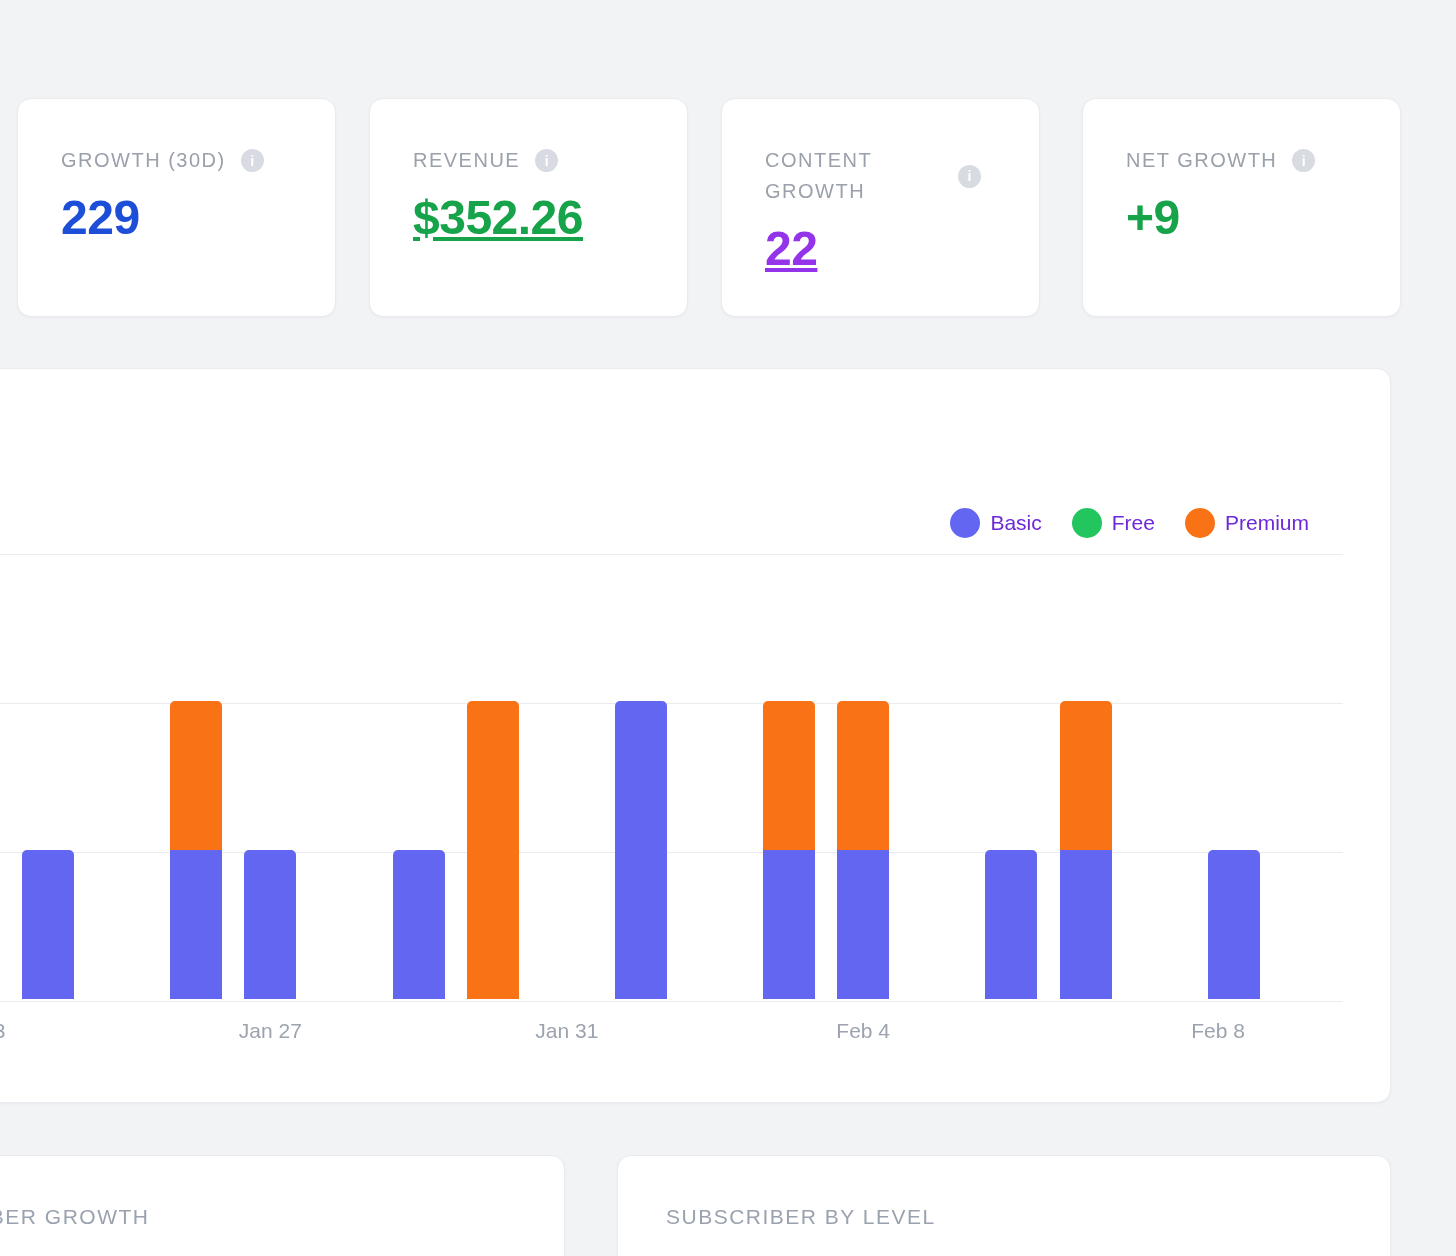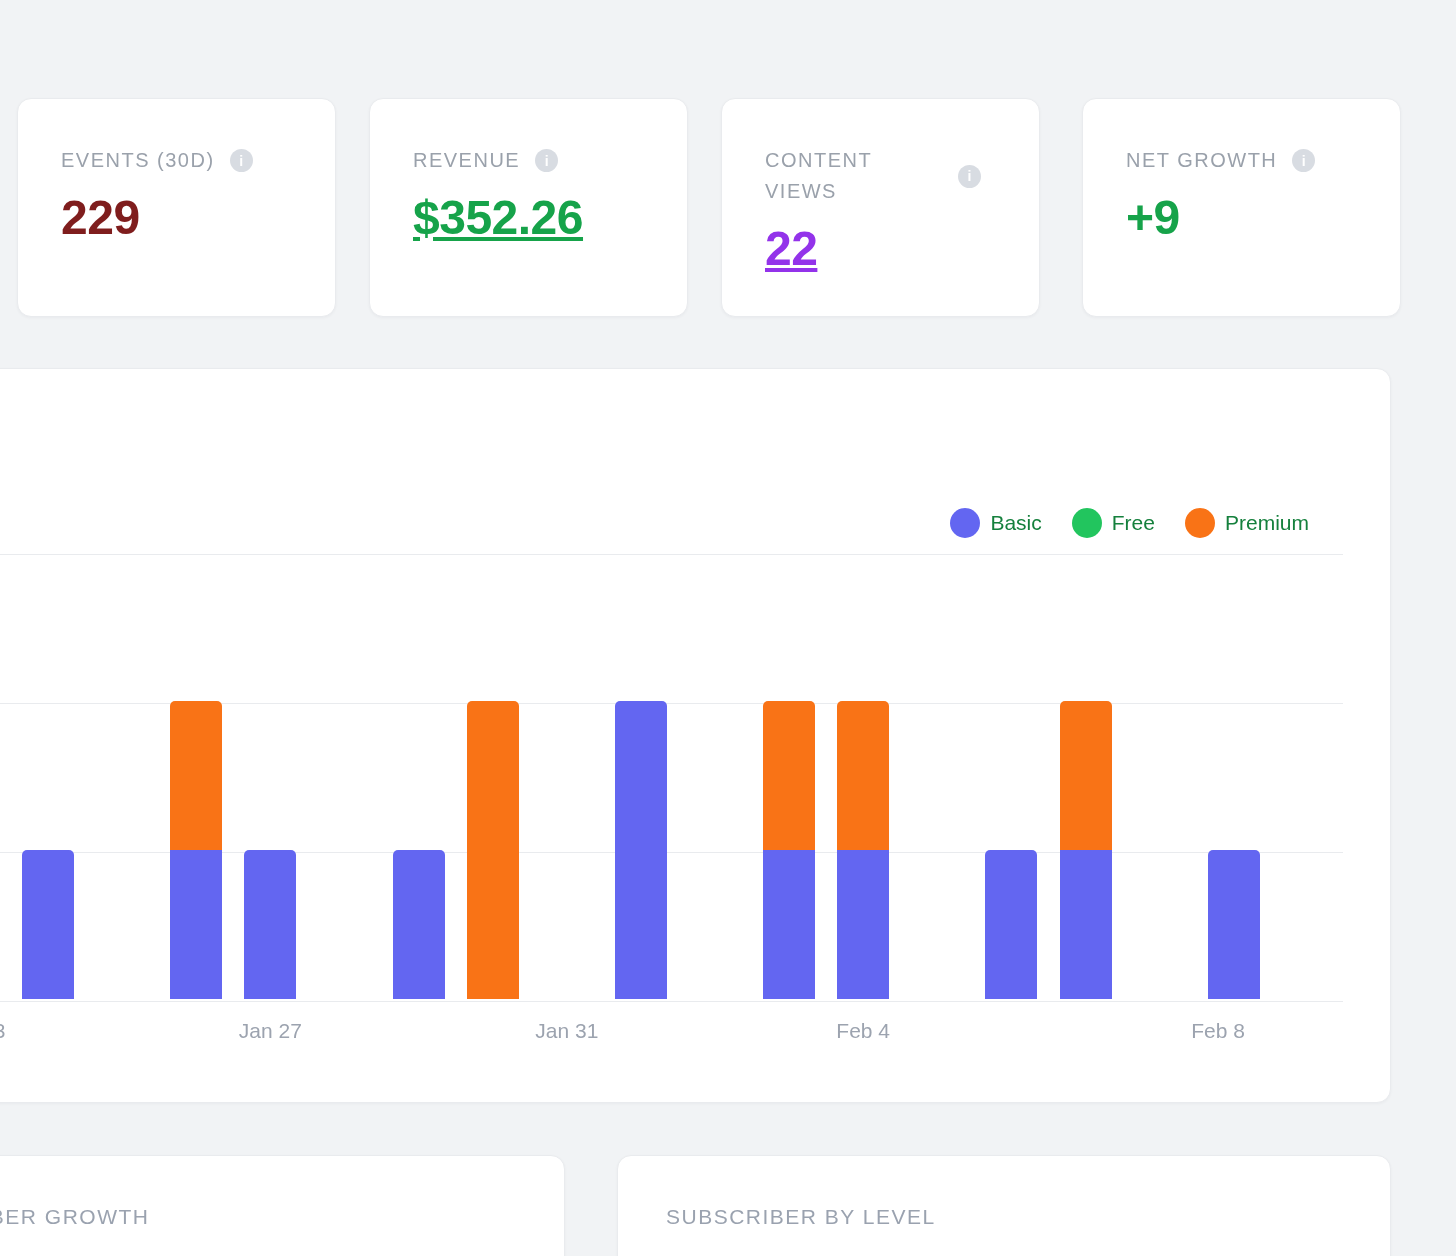--- a/index.html
+++ b/index.html
@@ -58,21 +58,21 @@
     border:1px solid #e9ebee;
     border-radius:14px;
     box-shadow:0 1px 3px rgba(16,24,40,0.04);
   }
   .legend {
     position:absolute; top:139px; right:81px;
     display:flex; align-items:center; gap:30px;
   }
   .legend-item { display:flex; align-items:center; gap:10px; }
   .legend-dot { width:30px; height:30px; border-radius:50%; }
-  .legend-label { font-size:21px; color:#15803d; }
+  .legend-label { font-size:21px; color:#6d28d9; }
 
   .chart-plot { position:absolute; inset:0; }
   .gridline {
     position:absolute; left:0; width:1505px; height:1px;
     background:#e9ebee;
   }
   .gridline.g3 { top:185px; }
   .gridline.g2 { top:334px; }
   .gridline.g1 { top:483px; }
   .gridline.g0 { top:632px; }
@@ -109,37 +109,37 @@
     white-space:nowrap;
   }
 </style>
 </head>
 <body>
 
 <div class="page">
 
   <div class="stat-card c1">
     <div class="stat-head">
-      <span class="stat-label">EVENTS (30D)</span>
-      <span class="info-icon">i</span>
-    </div>
-    <div class="stat-value" style="color: #7f1d1d;">229</div>
+      <span class="stat-label">GROWTH (30D)</span>
+      <span class="info-icon">i</span>
+    </div>
+    <div class="stat-value" style="color: #1d4ed8;">229</div>
   </div>
 
   <div class="stat-card c2">
     <div class="stat-head">
       <span class="stat-label">REVENUE</span>
       <span class="info-icon">i</span>
     </div>
     <div class="stat-value" style="color: rgb(22, 163, 74); text-decoration: underline;">$352.26</div>
   </div>
 
   <div class="stat-card c3">
     <div class="stat-head">
-      <span class="stat-label">CONTENT VIEWS</span>
+      <span class="stat-label">CONTENT GROWTH</span>
       <span class="info-icon">i</span>
     </div>
     <div class="stat-value" style="color: rgb(147, 51, 234); text-decoration: underline;">22</div>
   </div>
 
   <div class="stat-card c4">
     <div class="stat-head">
       <span class="stat-label">NET GROWTH</span>
       <span class="info-icon">i</span>
     </div>

